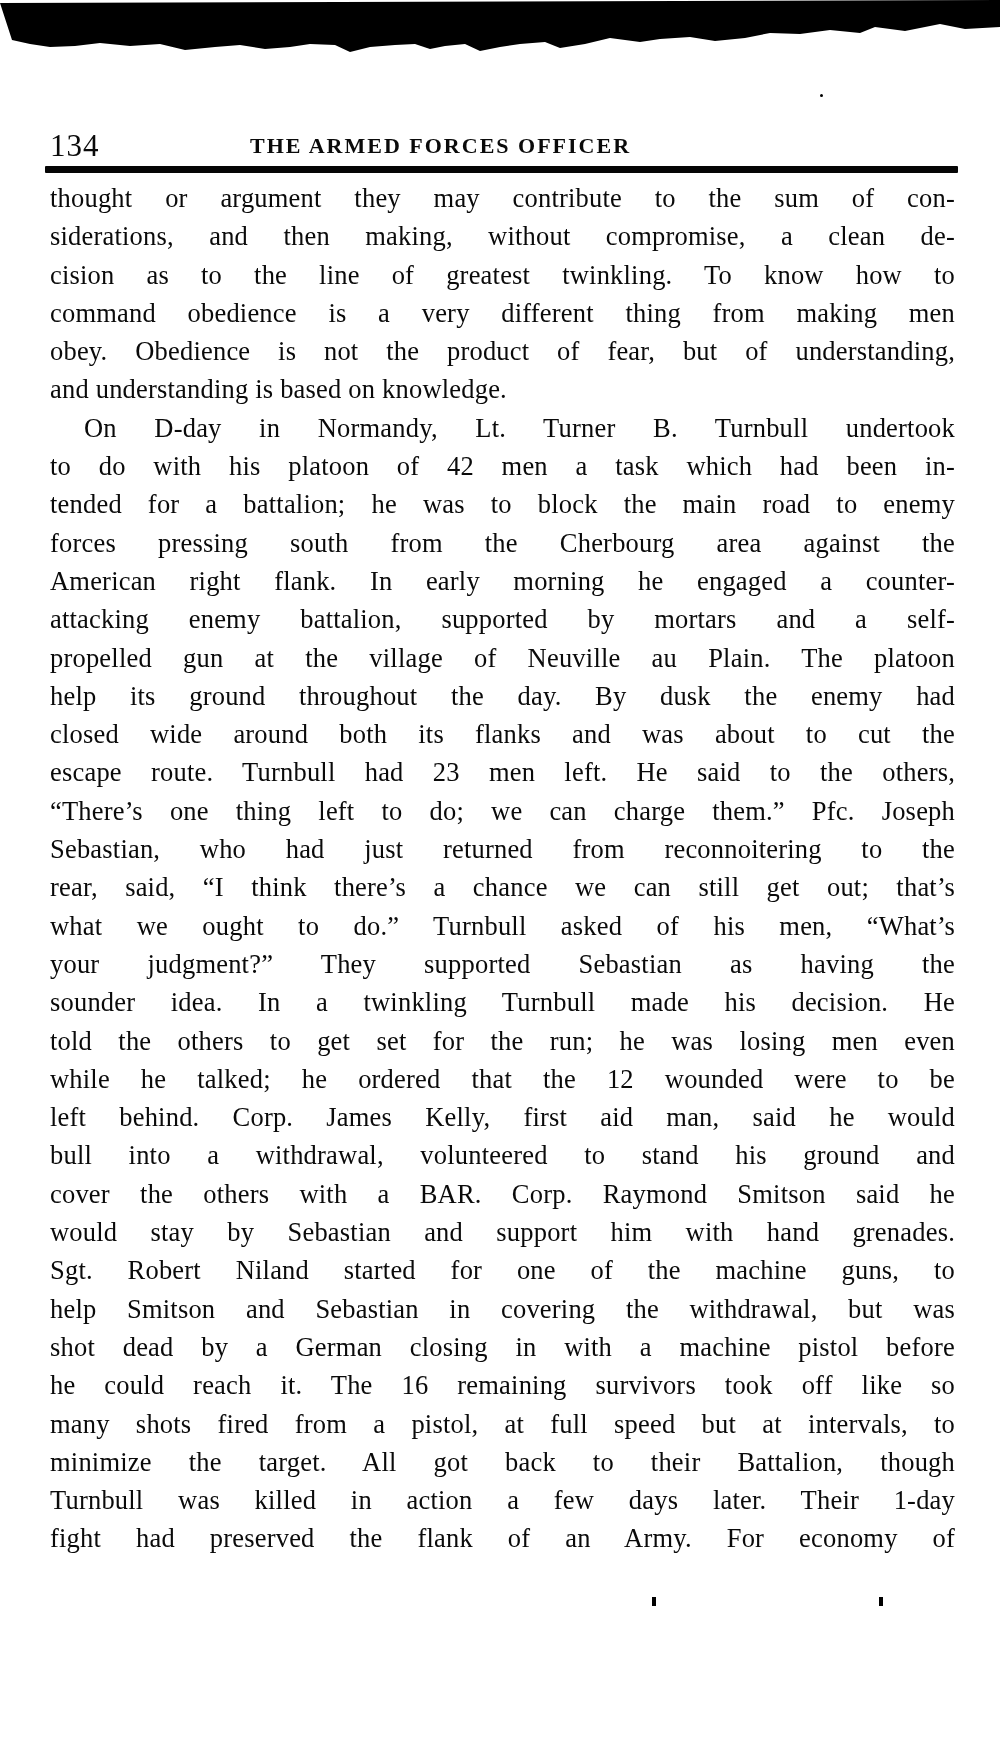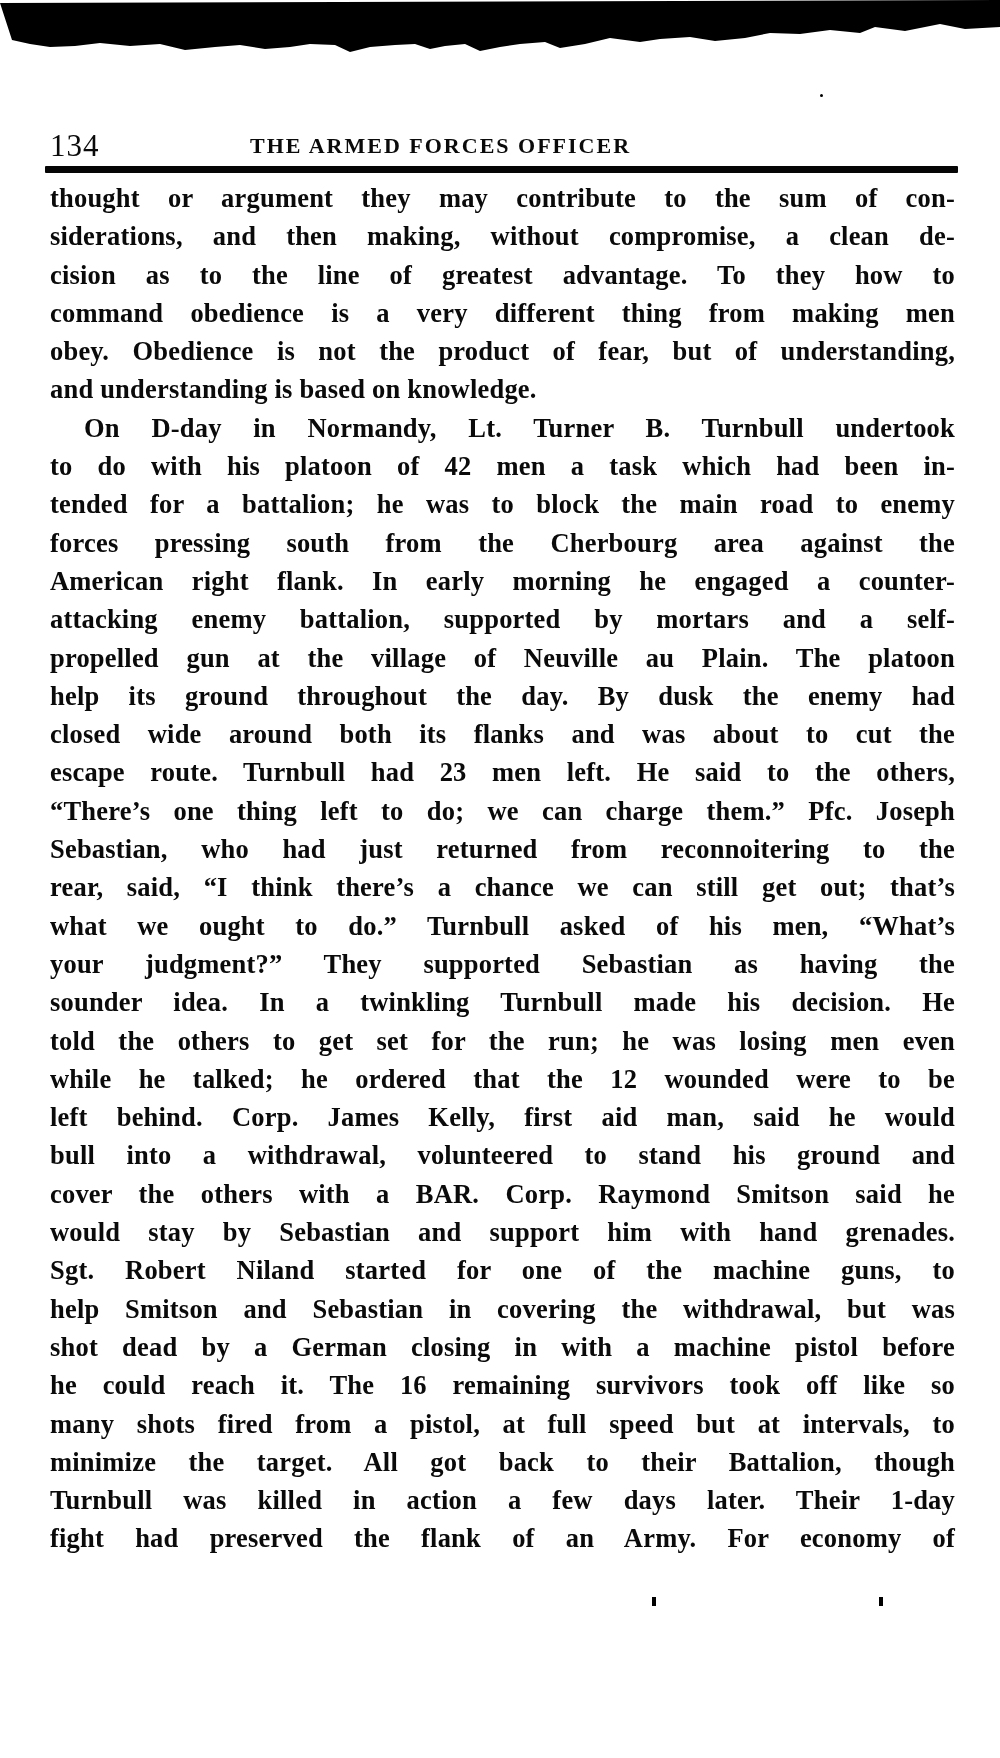--- a/index.html
+++ b/index.html
@@ -66,21 +66,20 @@
     font-size: 26.5px;
     line-height: 38.3px;
     letter-spacing: 0.2px;
   }
   .text-line {
     text-align: justify;
     text-align-last: justify;
     white-space: normal;
     height: 38.3px;
     overflow: visible;
-    font-weight: bold;
   }
   .text-line.indent { padding-left: 34px; }
   .text-line.no-justify { text-align-last: left; }
   
   .speck {
     position: absolute;
     background: #000;
   }
   .speck.dot-1 { left: 820px; top: 94px; width: 3px; height: 3px; border-radius: 50%; }
   .speck.tick-1 { left: 652px; top: 1597px; width: 4px; height: 9px; }
@@ -102,21 +101,21 @@
 
 <div class="running-header">
   <span class="page-number">134</span>
   <span class="header-title">THE ARMED FORCES OFFICER</span>
 </div>
 <div class="header-rule"></div>
 
 <div class="body-text">
     <div class="text-line">thought or argument they may contribute to the sum of con-</div>
     <div class="text-line">siderations, and then making, without compromise, a clean de-</div>
-    <div class="text-line">cision as to the line of greatest advantage. To they how to</div>
+    <div class="text-line">cision as to the line of greatest twinkling. To know how to</div>
     <div class="text-line">command obedience is a very different thing from making men</div>
     <div class="text-line">obey. Obedience is not the product of fear, but of understanding,</div>
     <div class="text-line no-justify">and understanding is based on knowledge.</div>
     <div class="text-line indent">On D-day in Normandy, Lt. Turner B. Turnbull undertook</div>
     <div class="text-line">to do with his platoon of 42 men a task which had been in-</div>
     <div class="text-line">tended for a battalion; he was to block the main road to enemy</div>
     <div class="text-line">forces pressing south from the Cherbourg area against the</div>
     <div class="text-line">American right flank. In early morning he engaged a counter-</div>
     <div class="text-line">attacking enemy battalion, supported by mortars and a self-</div>
     <div class="text-line">propelled gun at the village of Neuville au Plain. The platoon</div>

